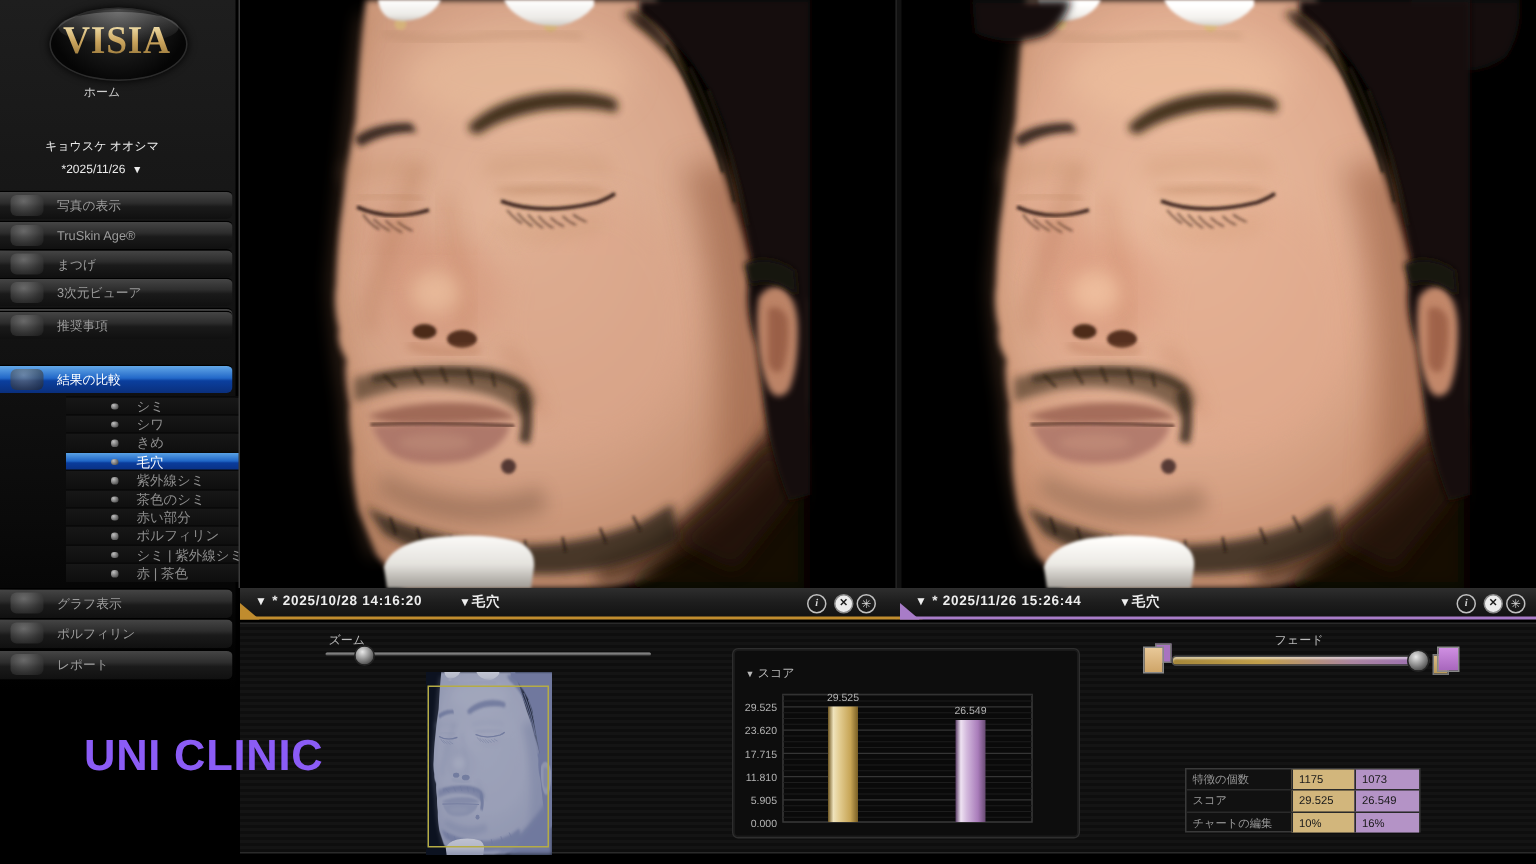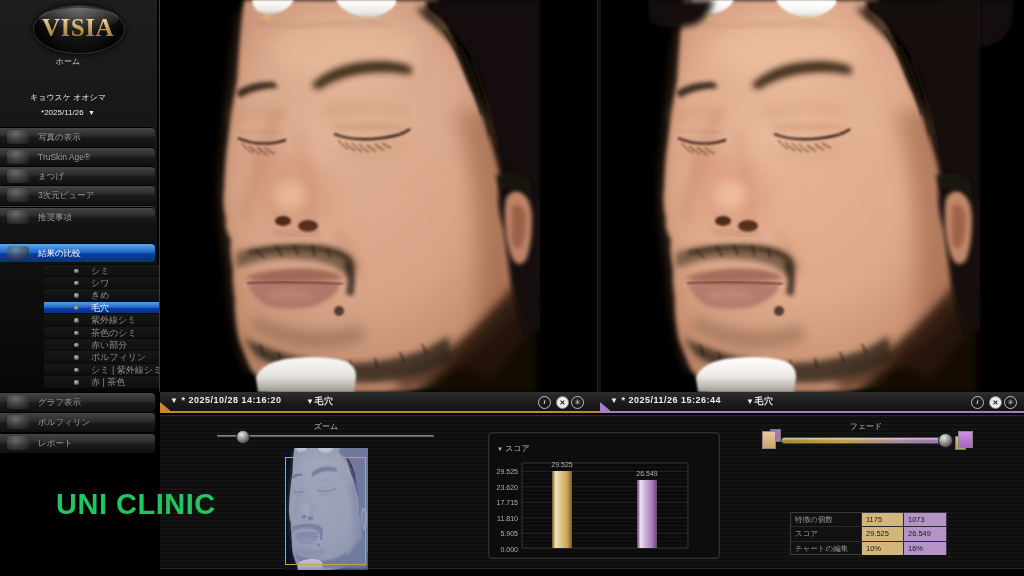--- a/index.html
+++ b/index.html
@@ -14,21 +14,21 @@
 .sbtext{color:#cfcfcf;font-size:9px;text-align:center;width:136px;left:0;}
 
 .mbtn{left:0;width:155px;height:18px;background:linear-gradient(180deg,#454545 0%,#2d2d2d 40%,#1a1a1a 55%,#101010 100%);border-radius:0 4px 4px 0;border-top:1px solid #000;color:#9c9c9c;font-size:8.5px;line-height:18px;}
 .mbtn .lbl{position:absolute;left:38px;top:0;}
 .micon{position:absolute;left:7px;top:2px;width:22px;height:14px;border-radius:4px;background:radial-gradient(ellipse at 40% 30%,#8e8e8e,#444 60%,#1d1d1d 100%);opacity:0.6;}
 .mbtn.blue{background:linear-gradient(180deg,#63a8e8 0%,#2268c8 45%,#0b3f9e 55%,#0a2f7c 100%);color:#fff;}
 .sub{left:0;width:155px;height:12.4px;color:#8e8e8e;font-size:9px;line-height:12.4px;border-top:1px solid #090909;background:linear-gradient(180deg,#171717,#0e0e0e);margin-left:44px;}
 .sub .dot{position:absolute;left:30px;top:4px;width:4.5px;height:4.5px;border-radius:50%;background:radial-gradient(circle at 35% 30%,#c0c0c0,#555 75%);}
 .sub .lbl{position:absolute;left:47px;top:0;}
 .sub.blue{background:linear-gradient(180deg,#5aa2e6 0%,#1f66c6 45%,#0a3c9c 55%,#0a2f80 100%);border-radius:0 5px 5px 0;color:#fff;}
-#uniclinic{left:56px;top:488px;color:#22c55e;font-size:29px;font-weight:bold;letter-spacing:0.5px;z-index:30;}
+#uniclinic{left:56px;top:488px;color:#8b5cf6;font-size:29px;font-weight:bold;letter-spacing:0.5px;z-index:30;}
 
 #photoL{left:160px;top:0;width:437px;height:392px;background:#000;overflow:hidden;filter:saturate(0.92);}
 #photoR{left:600px;top:0;width:424px;height:392px;background:#000;overflow:hidden;filter:saturate(0.92);}
 #vdiv{left:597px;top:0;width:3px;height:413px;background:#111;border-left:1px solid #222;}
 
 .sbar{height:21px;background:linear-gradient(180deg,#2e2e2e 0%,#1d1d1d 45%,#101010 100%);color:#e8e8e8;font-size:10px;}
 #sbarL{left:160px;top:392px;width:437px;padding-left:18px;}
 #sbarR{left:600px;top:392px;width:424px;}
 .goldline{left:0;bottom:0;width:100%;height:2px;background:#c08c2e;}
 .purpline{left:0;bottom:0;width:100%;height:2px;background:#a87cc8;}
@@ -284,21 +284,21 @@
   <span class="abs bartxt" style="left:146px;"><span style="font-size:8px;">▼</span>毛穴</span>
   <span class="abs ico icoi" style="left:371px;">i</span>
   <span class="abs ico icox" style="left:389px;">✕</span>
   <span class="abs ico icog" style="left:404px;">✳</span>
   <div class="abs purpline"></div>
     <div class="abs tri ptri"></div>
 </div>
 
 <div class="abs" id="bottom"></div>
 
-<div class="abs small" style="left:219px;top:421px;width:214px;text-align:center;">ズーム</div>
+<div class="abs small" style="left:219px;top:421px;width:214px;">ズーム</div>
 <div class="abs" style="left:217px;top:435px;width:217px;height:2px;background:linear-gradient(180deg,#999,#4a4a4a);border-radius:1px;"></div>
 <div class="abs knob" style="left:236px;top:430px;width:12px;height:12px;"></div>
 
 <div class="abs" id="thumb" style="left:284px;top:448px;width:84px;height:122px;overflow:hidden;">
 <svg width="84" height="122" viewBox="44 0 330 392" preserveAspectRatio="none">
 <rect x="44" y="0" width="330" height="392" fill="#0c1220"></rect>
 <g filter="url(#bluef)">
         <use href="#faceg"></use>
       </g>
 </svg>

